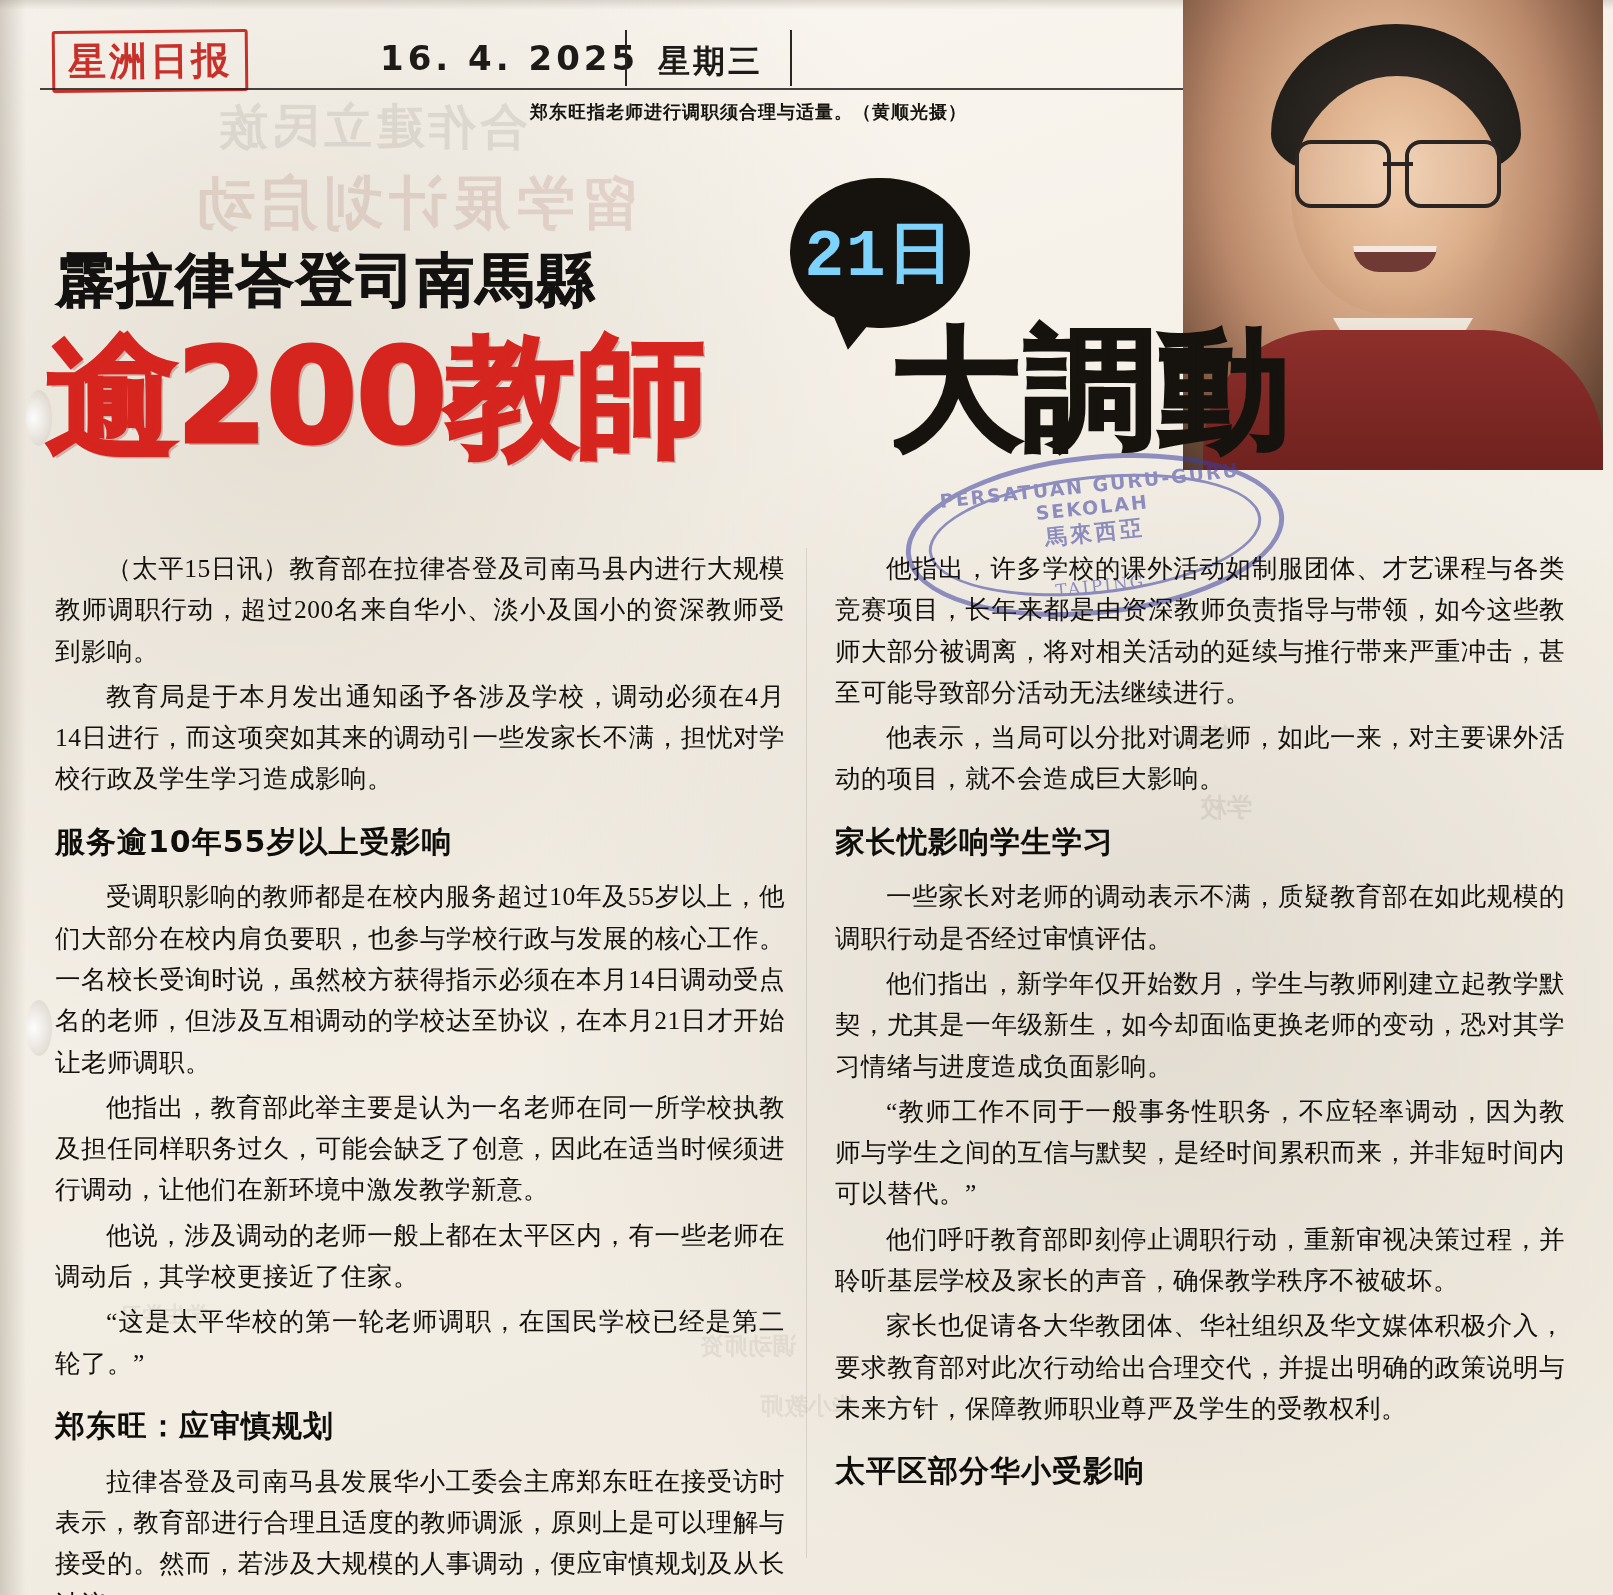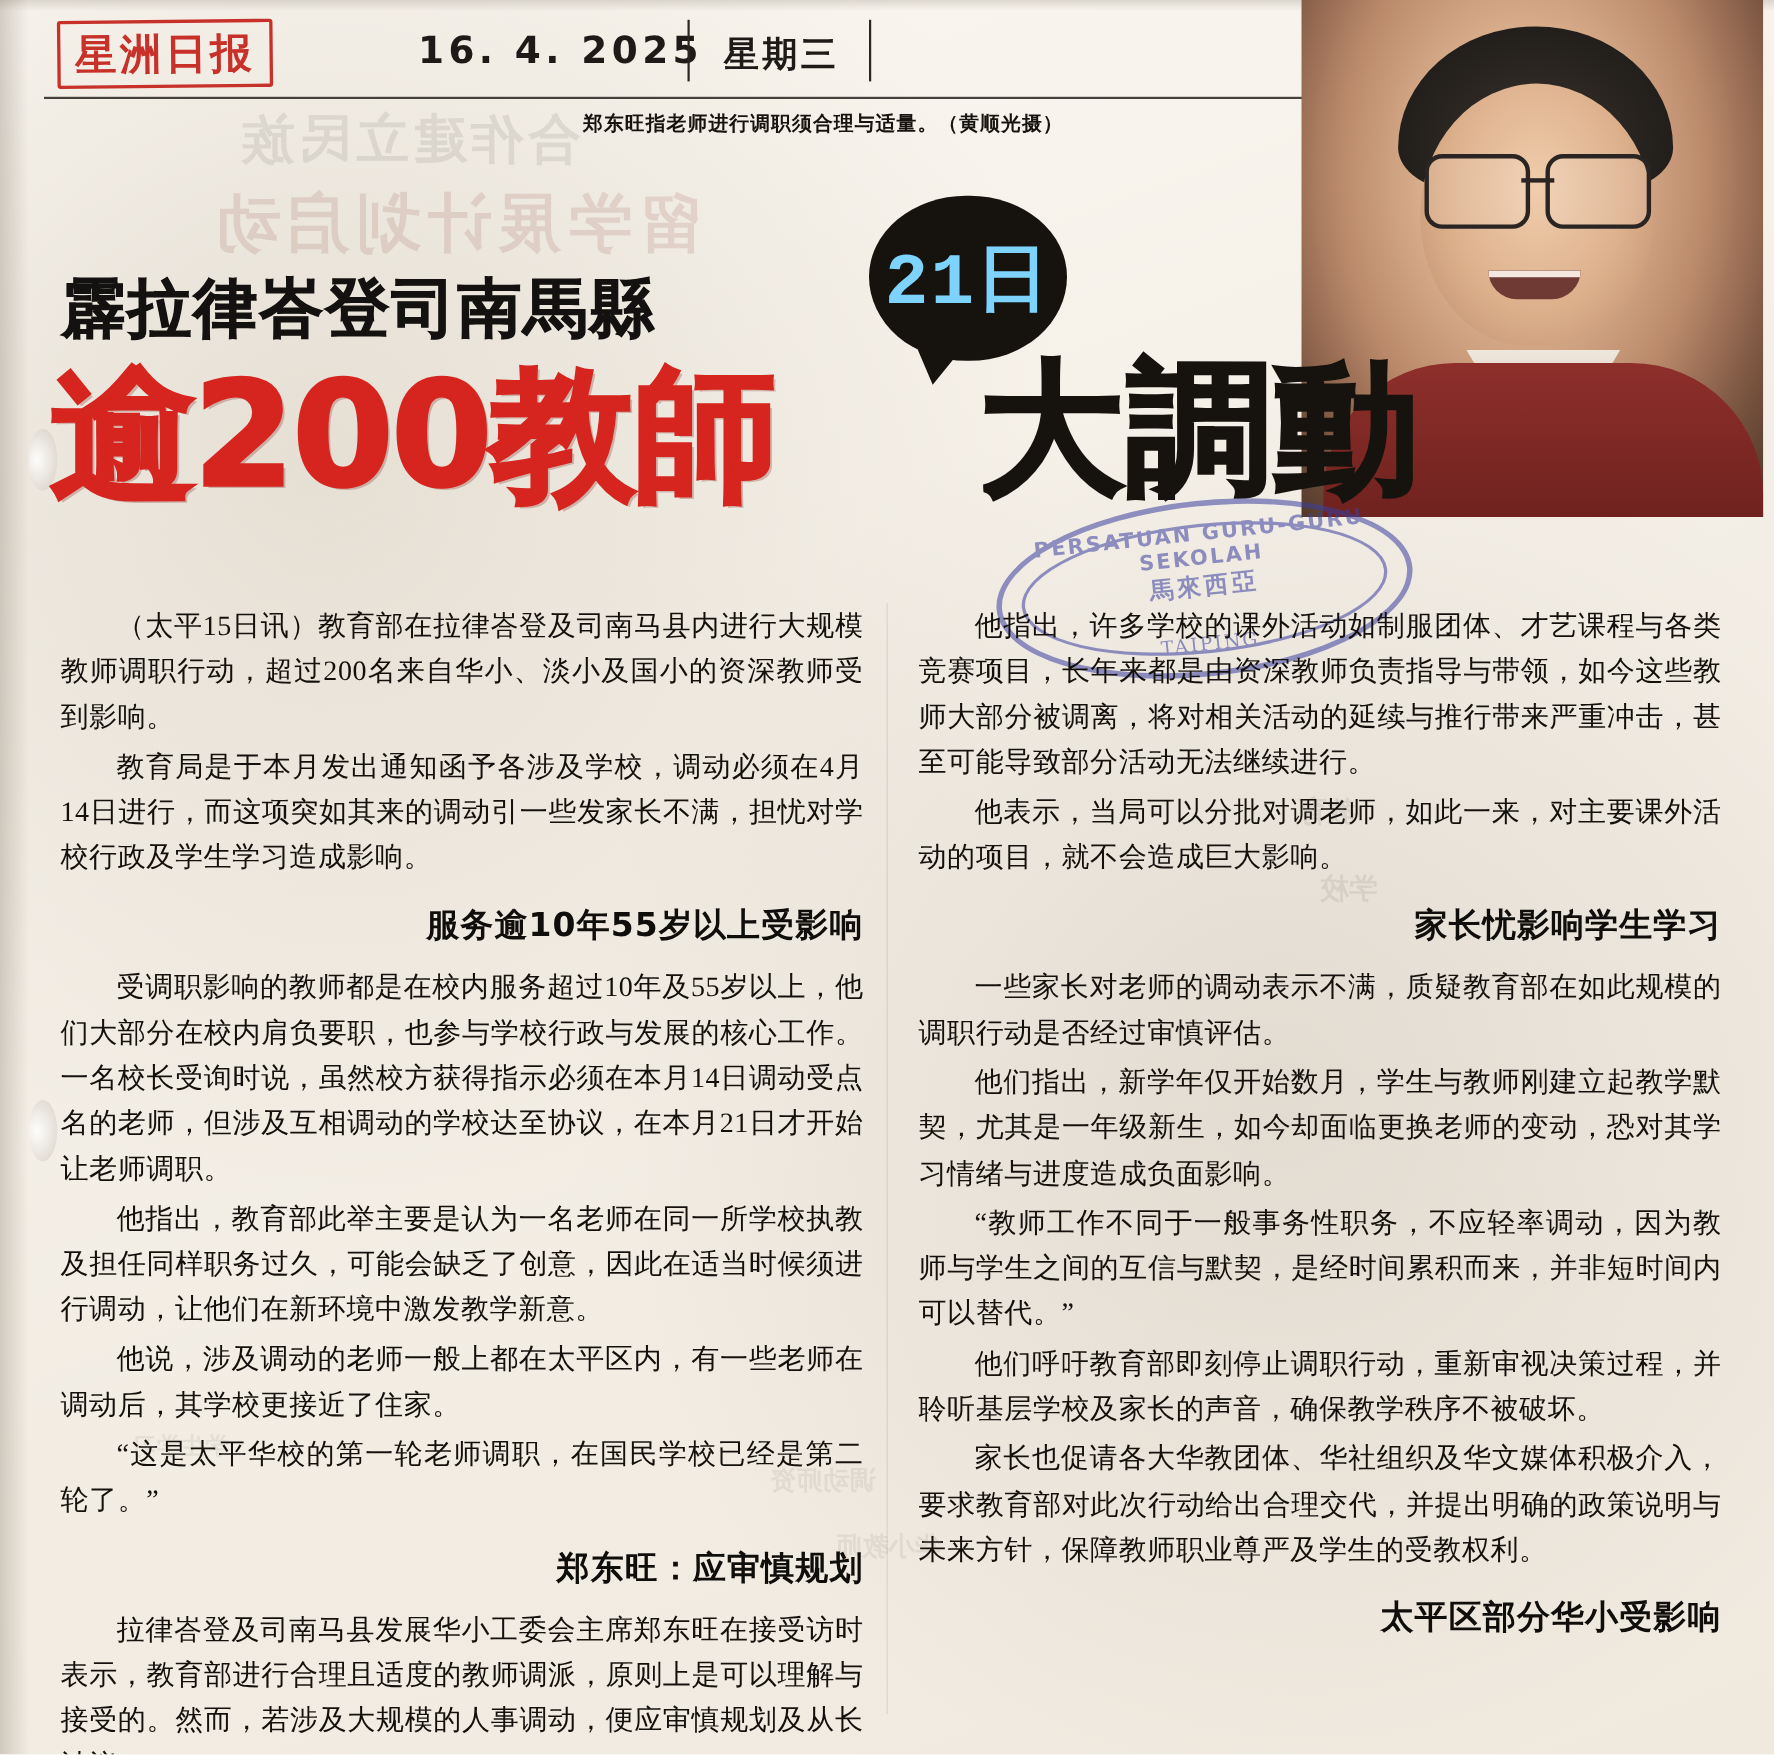--- a/index.html
+++ b/index.html
@@ -36,21 +36,21 @@
   .bleed-2 { left: 190px; top: 165px; font-size: 58px; letter-spacing: 6px; color:#7a1f16; opacity:0.12;}
   .bleed-3 { left: 1180px; top: 720px; font-size: 26px; opacity: 0.09; }
   .bleed-4 { left: 1200px; top: 790px; font-size: 26px; opacity: 0.09; }
   .bleed-5 { left: 700px; top: 1330px; font-size: 24px; opacity: 0.08; }
   .bleed-6 { left: 760px; top: 1390px; font-size: 24px; opacity: 0.08; }
   .bleed-7 { left: 120px; top: 1300px; font-size: 22px; opacity: 0.07; }
 
   
   .masthead {
     position: absolute;
-    left: 0; top: 4px;
+    left: 0; top: 16px;
     width: 1295px;
     height: 92px;
   }
   .logo {
     position: absolute;
     left: 52px; top: 14px;
     width: 190px; height: 56px;
     border: 3px solid #c8302a;
     border-radius: 3px;
     display: flex;
@@ -242,21 +242,21 @@
     color: #14110d;
     letter-spacing: 0.5px;
     text-align: justify;
     font-family: "DejaVu Serif", "Liberation Serif", serif;
   }
   .col-left { left: 55px; }
   .col-right { left: 835px; }
   .col p { margin: 0 0 4px 0; text-indent: 2em; font-family: Liberation Serif, serif; }
   .subhead {
     margin: 18px 0 10px 0;
-    text-align: right;
+    text-align: left;
     font-size: 30px;
     font-weight: 700;
     letter-spacing: 1px;
     color: #100e0b;
     font-family: "DejaVu Sans", "Liberation Sans", sans-serif;
   }
   .divider-v {
     position: absolute;
     left: 806px; top: 548px;
     width: 1px; height: 1010px;

